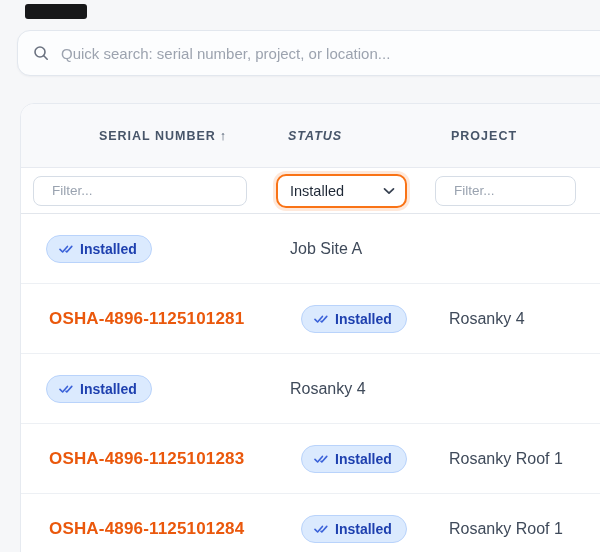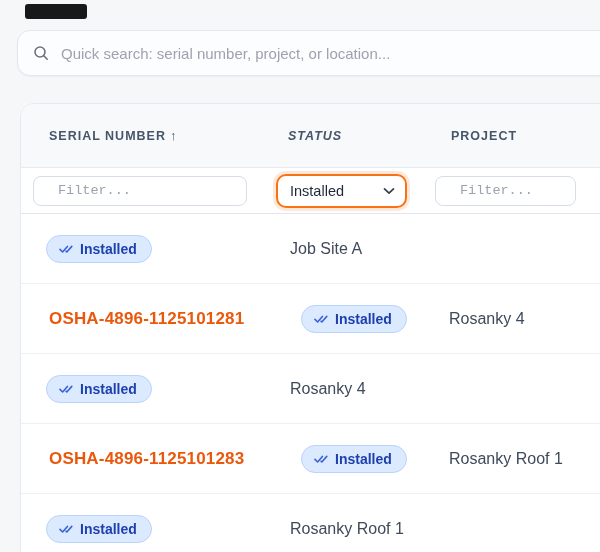--- a/index.html
+++ b/index.html
@@ -40,30 +40,30 @@
     grid-template-columns:255px 159px 1fr;
     align-items:center;
   }
   .thead {
     height:64px; background:#f8f9fb; border-bottom:1px solid #e7eaf0;
   }
   .th {
     font-size:12.5px; font-weight:700; letter-spacing:0.08em;
     color:#475569; text-transform:uppercase;
   }
-  .th.c1 { padding-left:28px; }
+  .th.c1 { padding-left:28px;text-align:center; }
   .th.c2 { padding-left:12px;font-style:italic; }
   .th.c3 { padding-left:16px; }
   .sort-arrow { font-weight:700; margin-left:4px; letter-spacing:0; }
   
   .filters { height:46px; background:#fff; border-bottom:1px solid #e2e6ec; }
   .filter-input {
     height:30px; border:1px solid #d6dde6; border-radius:8px;
-    background:#fff; font-family:Liberation Mono, monospace; font-size:13.5px; color:#334155;
-    padding:0 24px; outline:none;
+    background:#fff; font-family:Liberation Sans, sans-serif; font-size:13.5px; color:#334155;
+    padding:0 18px; outline:none;
   }
   .filter-input::placeholder { color:#9aa3b0; }
   .fi1 { margin-left:12px; width:214px; }
   .fi3 { width:141px; }
   .select {
     width:131px; height:34px; background:#fff;
     border:2px solid #f97316; border-radius:10px;
     box-shadow:0 0 0 3px rgba(249,115,22,0.16);
     display:flex; align-items:center; justify-content:space-between;
     padding:0 10px 0 12px; cursor:pointer;
@@ -169,20 +169,21 @@
           <svg width="14" height="10" viewBox="0 0 14 10" fill="none">
             <path d="M1 5.4 L3.6 8 L8.4 2.4" stroke="#3b62d9" stroke-width="1.6" stroke-linecap="round" stroke-linejoin="round"></path>
             <path d="M7 7.2 L7.8 8 L12.8 2.4" stroke="#3b62d9" stroke-width="1.6" stroke-linecap="round" stroke-linejoin="round"></path>
           </svg>
           <span>Installed</span>
         </span></div>
     <div class="project">Rosanky Roof 1</div>
   </div>
 
   <div class="grid-row row">
+    <div class="serial">OSHA-4896-1125101284</div>
     <div class="badge-cell"><span class="badge">
           <svg width="14" height="10" viewBox="0 0 14 10" fill="none">
             <path d="M1 5.4 L3.6 8 L8.4 2.4" stroke="#3b62d9" stroke-width="1.6" stroke-linecap="round" stroke-linejoin="round"></path>
             <path d="M7 7.2 L7.8 8 L12.8 2.4" stroke="#3b62d9" stroke-width="1.6" stroke-linecap="round" stroke-linejoin="round"></path>
           </svg>
           <span>Installed</span>
         </span></div>
     <div class="project">Rosanky Roof 1</div>
   </div>
 

